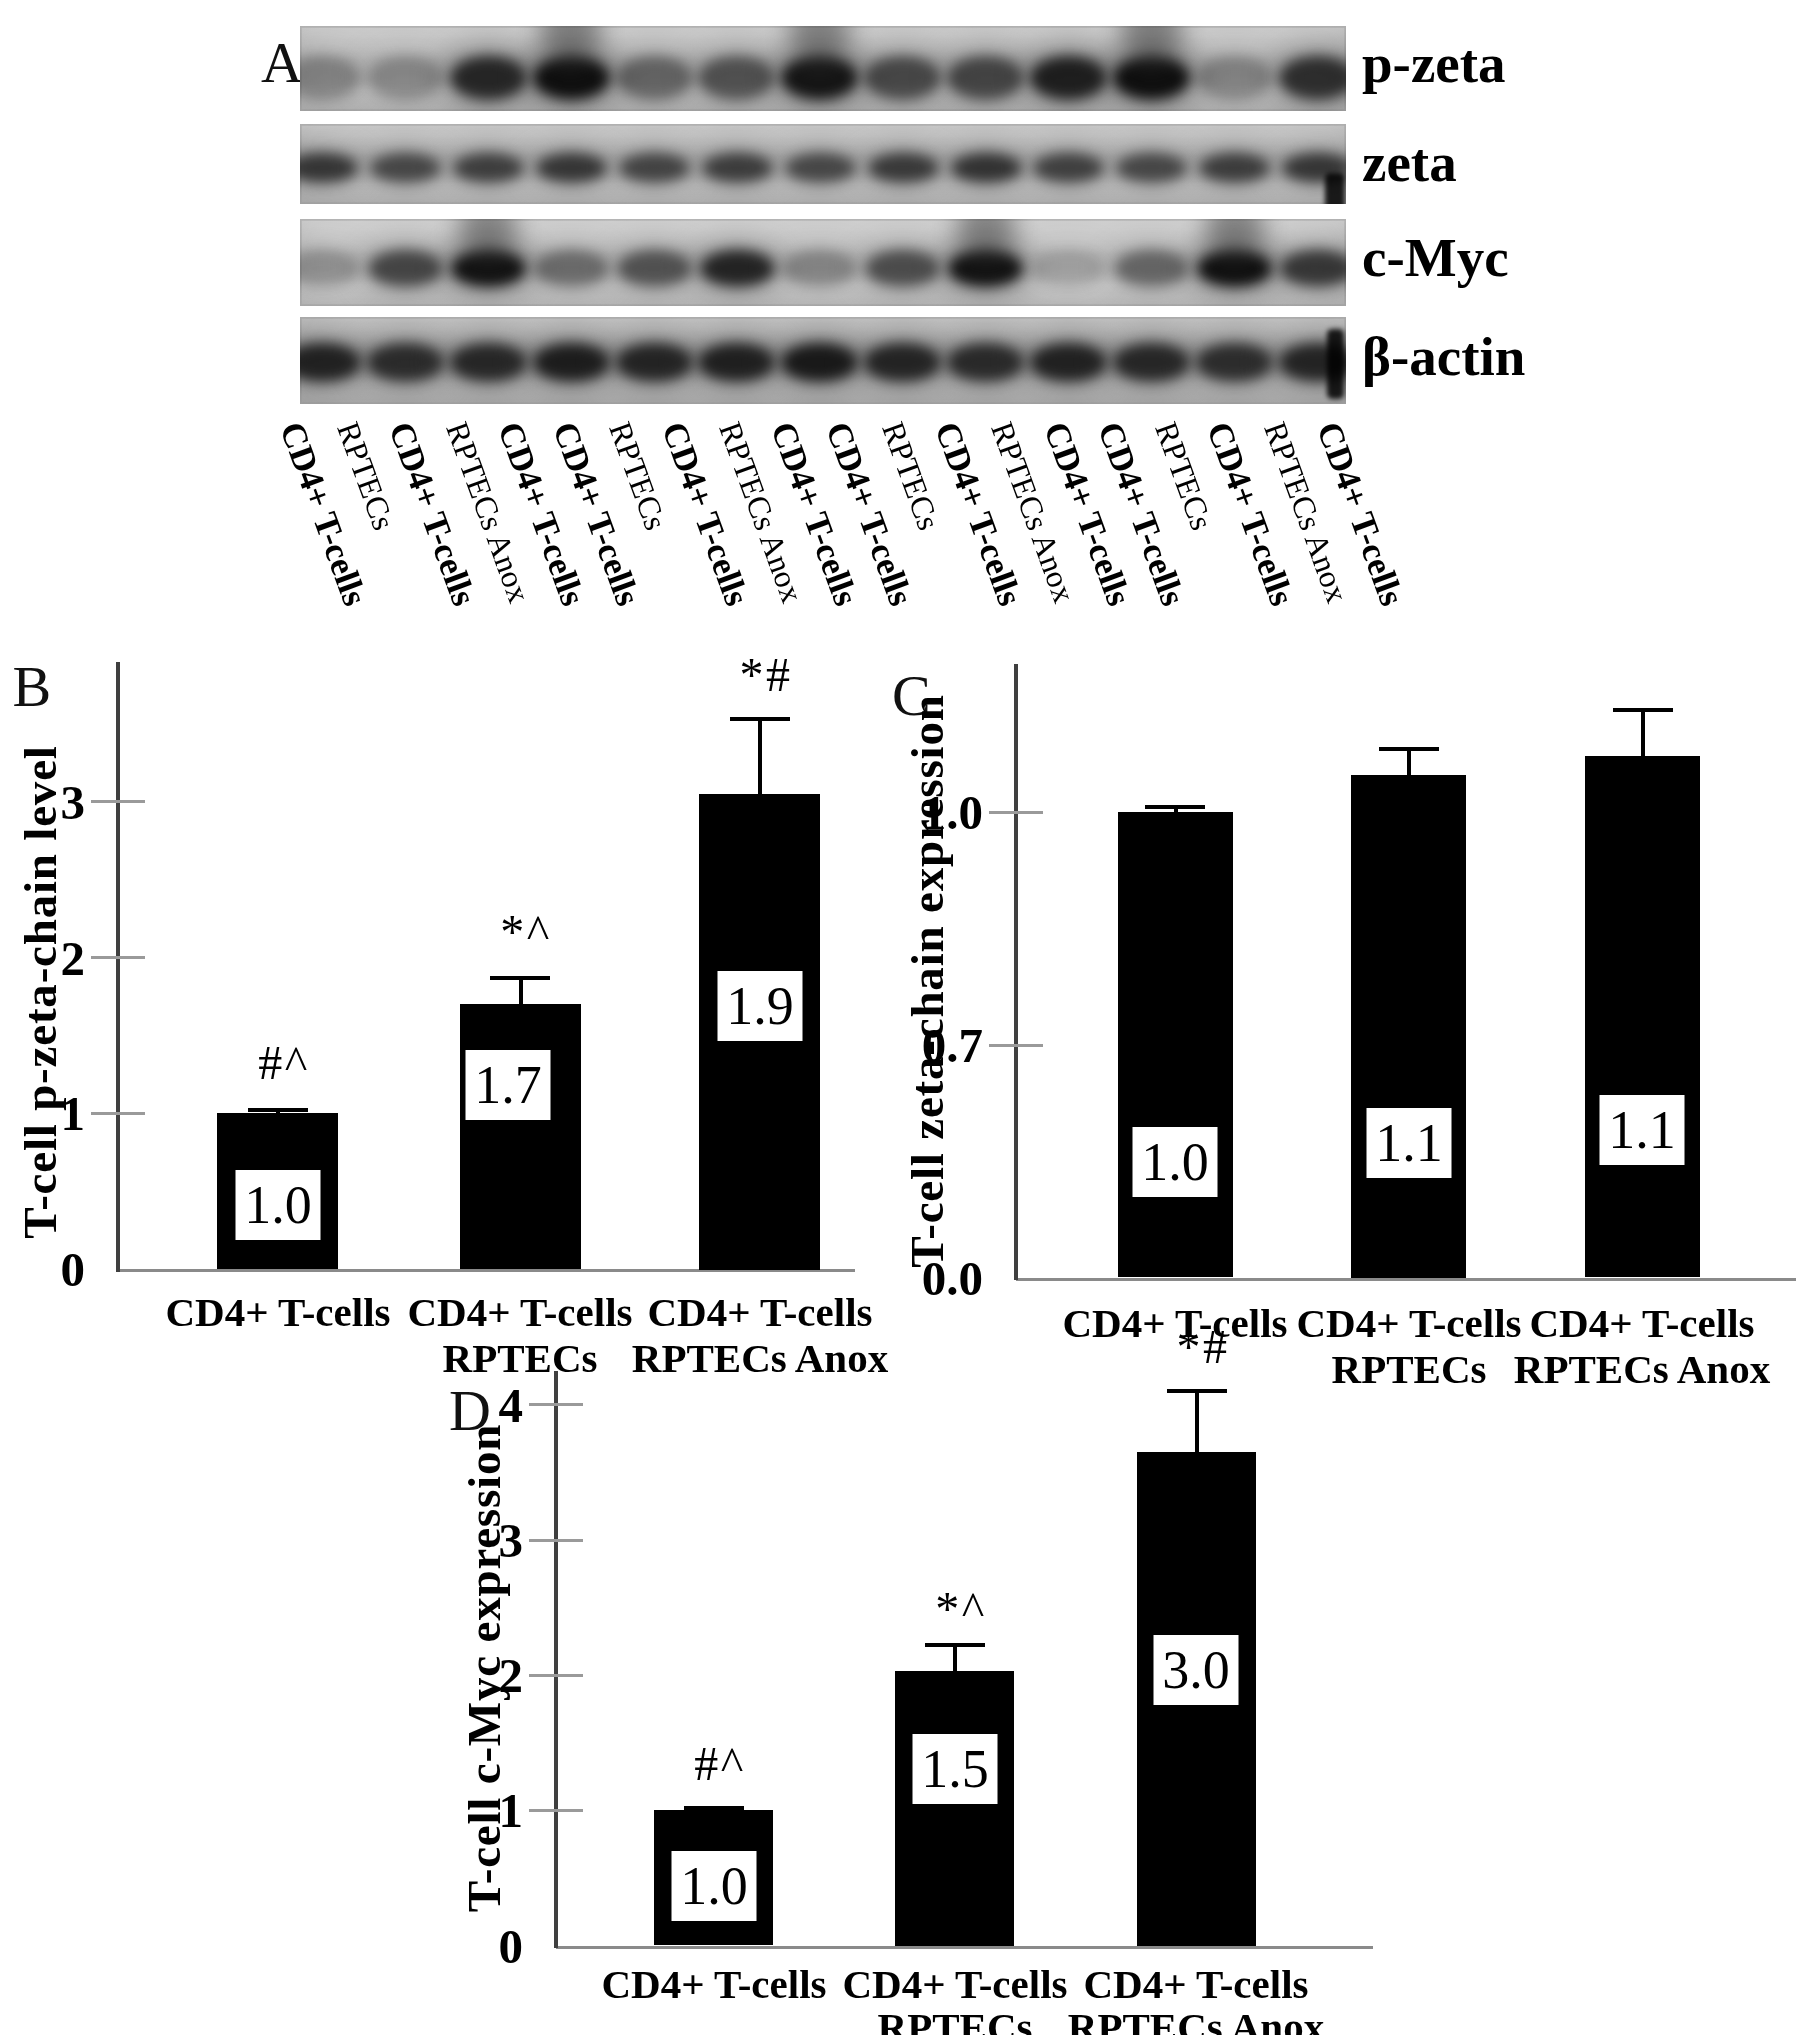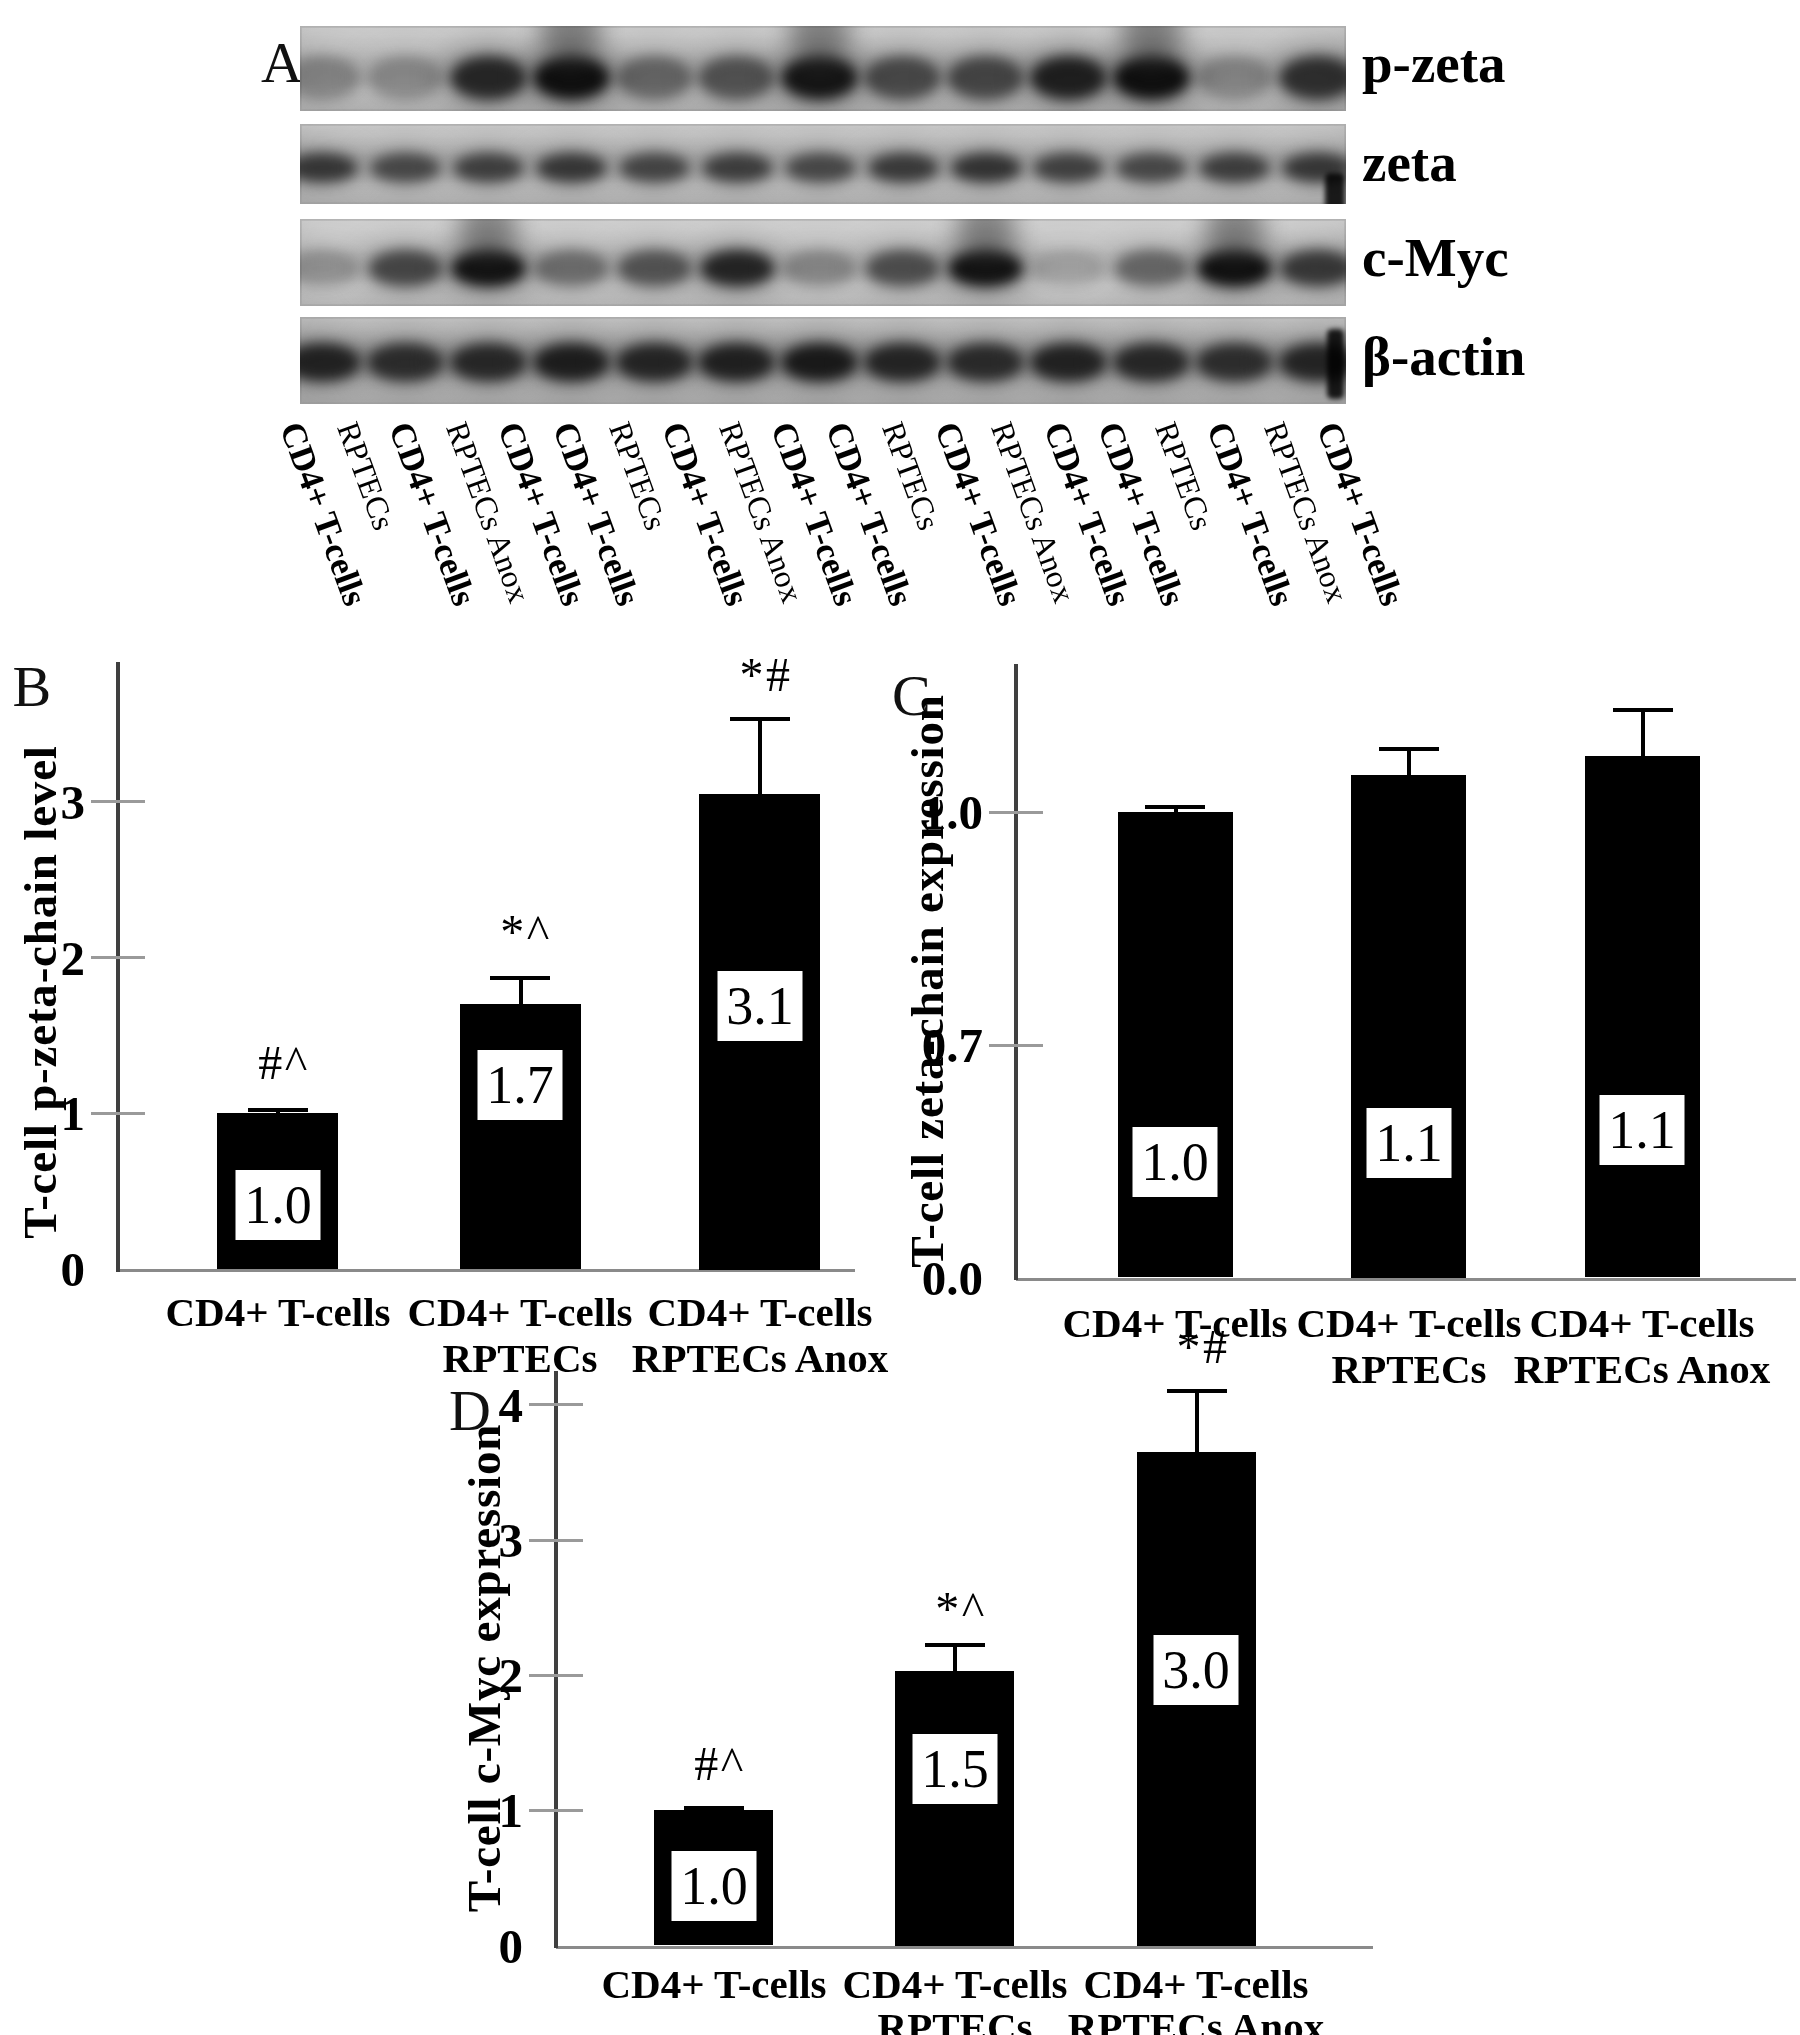--- a/index.html
+++ b/index.html
@@ -211,28 +211,28 @@
       <div class="tick-label" style="left: 85px; top: 802px;">3</div>
       <div class="err-w" style="left: 276px; top: 1110px; height: 3.1px;"></div>
       <div class="err-cap" style="left: 248px; top: 1108px; width: 60px;"></div>
       <div class="bar" style="left: 217px; top: 1113px; width: 121px; height: 156px;"></div>
       <div class="value-box" style="left: 278px; top: 1205px;">1.0</div>
       <div class="ann" style="left: 284px; top: 1062px;">#^</div>
       <div class="cat" style="left: 278px; top: 1288px;">CD4+ T-cells</div>
       <div class="err-w" style="left: 519px; top: 978px; height: 26.5px;"></div>
       <div class="err-cap" style="left: 490px; top: 976px; width: 60px;"></div>
       <div class="bar" style="left: 460px; top: 1004px; width: 121px; height: 265px;"></div>
-      <div class="value-box" style="left: 520px; top: 1085px;">1.7</div>
+      <div class="value-box" style="left: 508px; top: 1085px;">1.7</div>
       <div class="ann" style="left: 526px; top: 931px;">*^</div>
       <div class="cat" style="left: 520px; top: 1288px;">CD4+ T-cells</div>
       <div class="cat" style="left: 520px; top: 1334px;">RPTECs</div>
       <div class="err-w" style="left: 758px; top: 719px; height: 75px;"></div>
       <div class="err-cap" style="left: 730px; top: 717px; width: 60px;"></div>
       <div class="bar" style="left: 699px; top: 794px; width: 121px; height: 476px;"></div>
-      <div class="value-box" style="left: 760px; top: 1006px;">3.1</div>
+      <div class="value-box" style="left: 760px; top: 1006px;">1.9</div>
       <div class="ann" style="left: 766px; top: 674px;">*#</div>
       <div class="cat" style="left: 760px; top: 1288px;">CD4+ T-cells</div>
       <div class="cat" style="left: 760px; top: 1334px;">RPTECs Anox</div>
       <div class="axis-h" style="left: 1016px; top: 1278px; width: 780px;"></div>
       <div class="axis-v" style="left: 1014px; top: 664px; height: 616px;"></div>
       <div class="tick-label" style="left: 983px; top: 1278px;">0.0</div>
       <div class="tick-dash" style="left: 989px; top: 1044px; width: 54px;"></div>
       <div class="tick-label" style="left: 983px; top: 1045px;">0.7</div>
       <div class="tick-dash" style="left: 989px; top: 811px; width: 54px;"></div>
       <div class="tick-label" style="left: 983px; top: 812px;">1.0</div>

